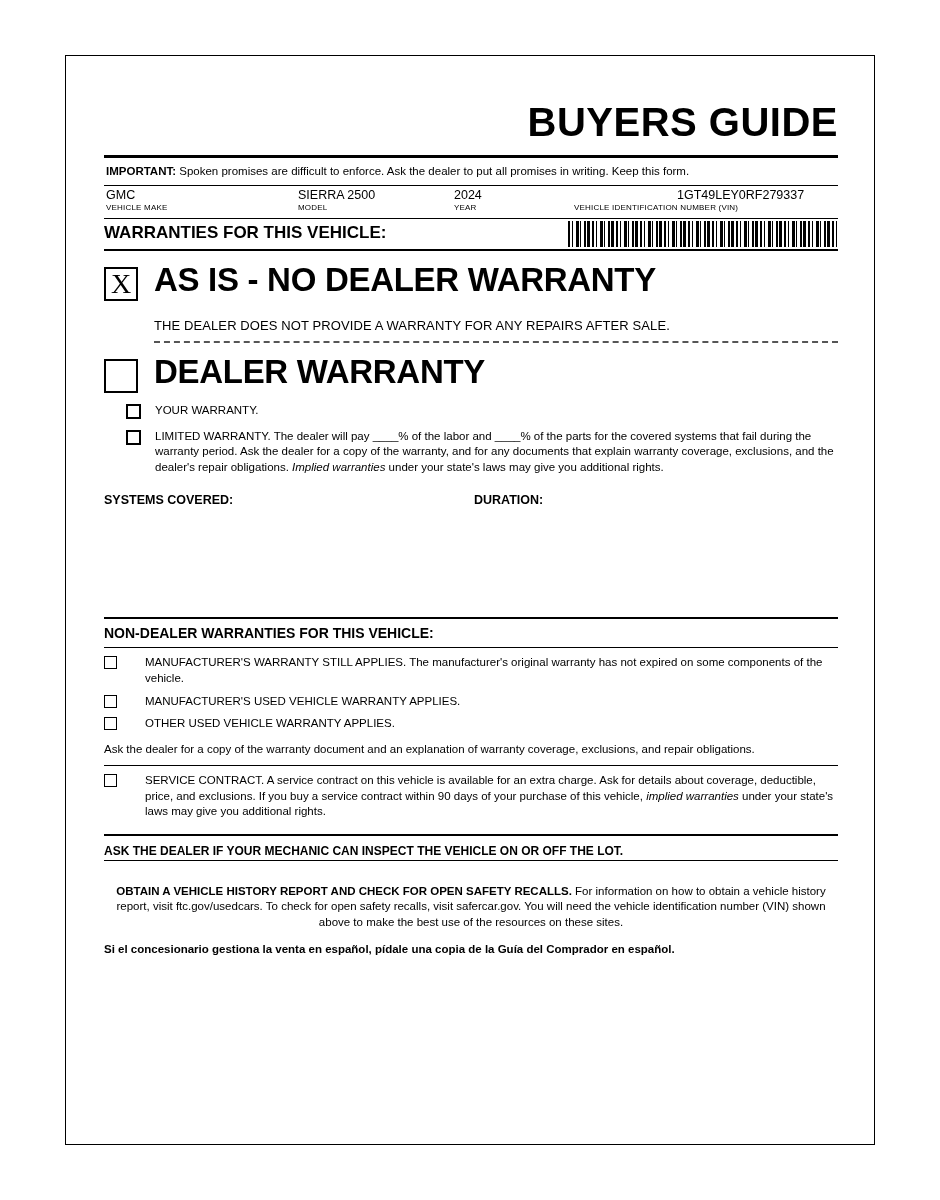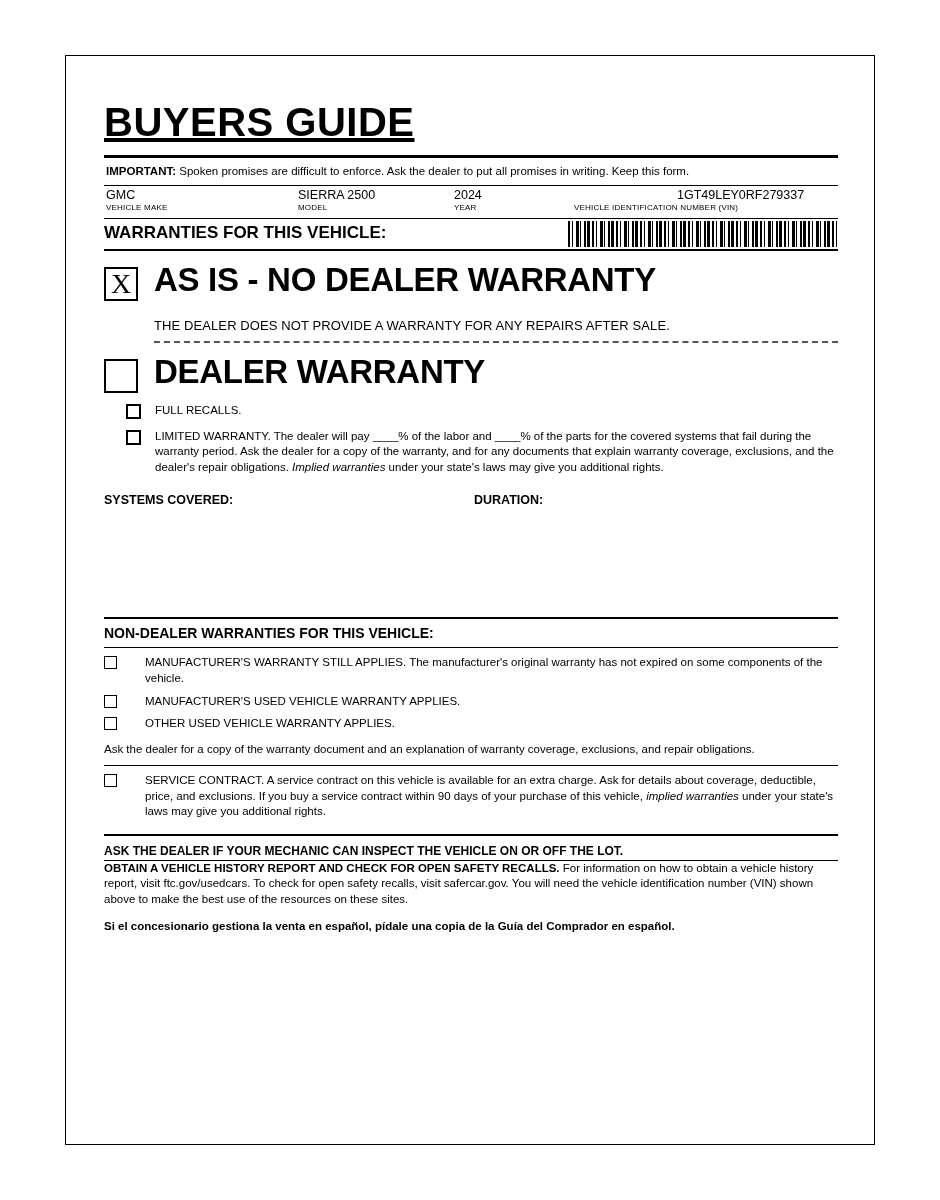--- a/index.html
+++ b/index.html
@@ -24,27 +24,26 @@
     box-sizing: border-box;
     background: #fff;
   }
   .inner {
     position: absolute;
     left: 38px;
     top: 38px;
     width: 734px;
   }
   .title {
-    text-align: left;
+    text-align: right;
     font-size: 40px;
     font-weight: bold;
     letter-spacing: 0.5px;
     margin: 0 0 4px 0;
     padding-top: 6px;
-    text-decoration: underline;
   }
   .rule-thick {
     border-top: 3px solid #000;
     margin-top: 10px;
   }
   .rule-thin {
     border-top: 1px solid #000;
   }
   .rule-med {
     border-top: 2px solid #000;
@@ -202,21 +201,22 @@
   }
   .para {
     font-size: 11.5px;
     line-height: 1.35;
     margin-top: 10px;
     margin-bottom: 8px;
   }
   .bottom-block {
     font-size: 11.5px;
     line-height: 1.38;
-    margin-top: 0;
+    margin-top: 23px;
+    text-align: center;
   }
   .bottom-block b { font-weight: bold; }
   .bold-line {
     font-size: 12px;
     font-weight: bold;
     padding: 8px 0 2px 0;
   }
   .spanish {
     font-size: 11.5px;
     font-weight: bold;
@@ -275,21 +275,21 @@
 
     <div class="asis-row">
       <div class="bigbox"></div>
       <div class="asis-text">
         <div class="dealer-title">DEALER WARRANTY</div>
       </div>
     </div>
 
     <div class="sub-row">
       <div class="smallbox"></div>
-      <div class="sub-text">FULL RECALLS.</div>
+      <div class="sub-text">YOUR WARRANTY.</div>
     </div>
 
     <div class="sub-row">
       <div class="smallbox"></div>
       <div class="sub-text">
         <span>LIMITED WARRANTY.  The dealer will pay ____% of the labor and ____% of the parts for the covered systems that fail during the warranty period.  Ask the dealer for a copy of the warranty, and for any documents that explain warranty coverage, exclusions, and the dealer's repair obligations.  </span><i>Implied warranties</i><span> under your state's laws may give you additional rights.</span>
       </div>
     </div>
 
     <div class="sysdur">

